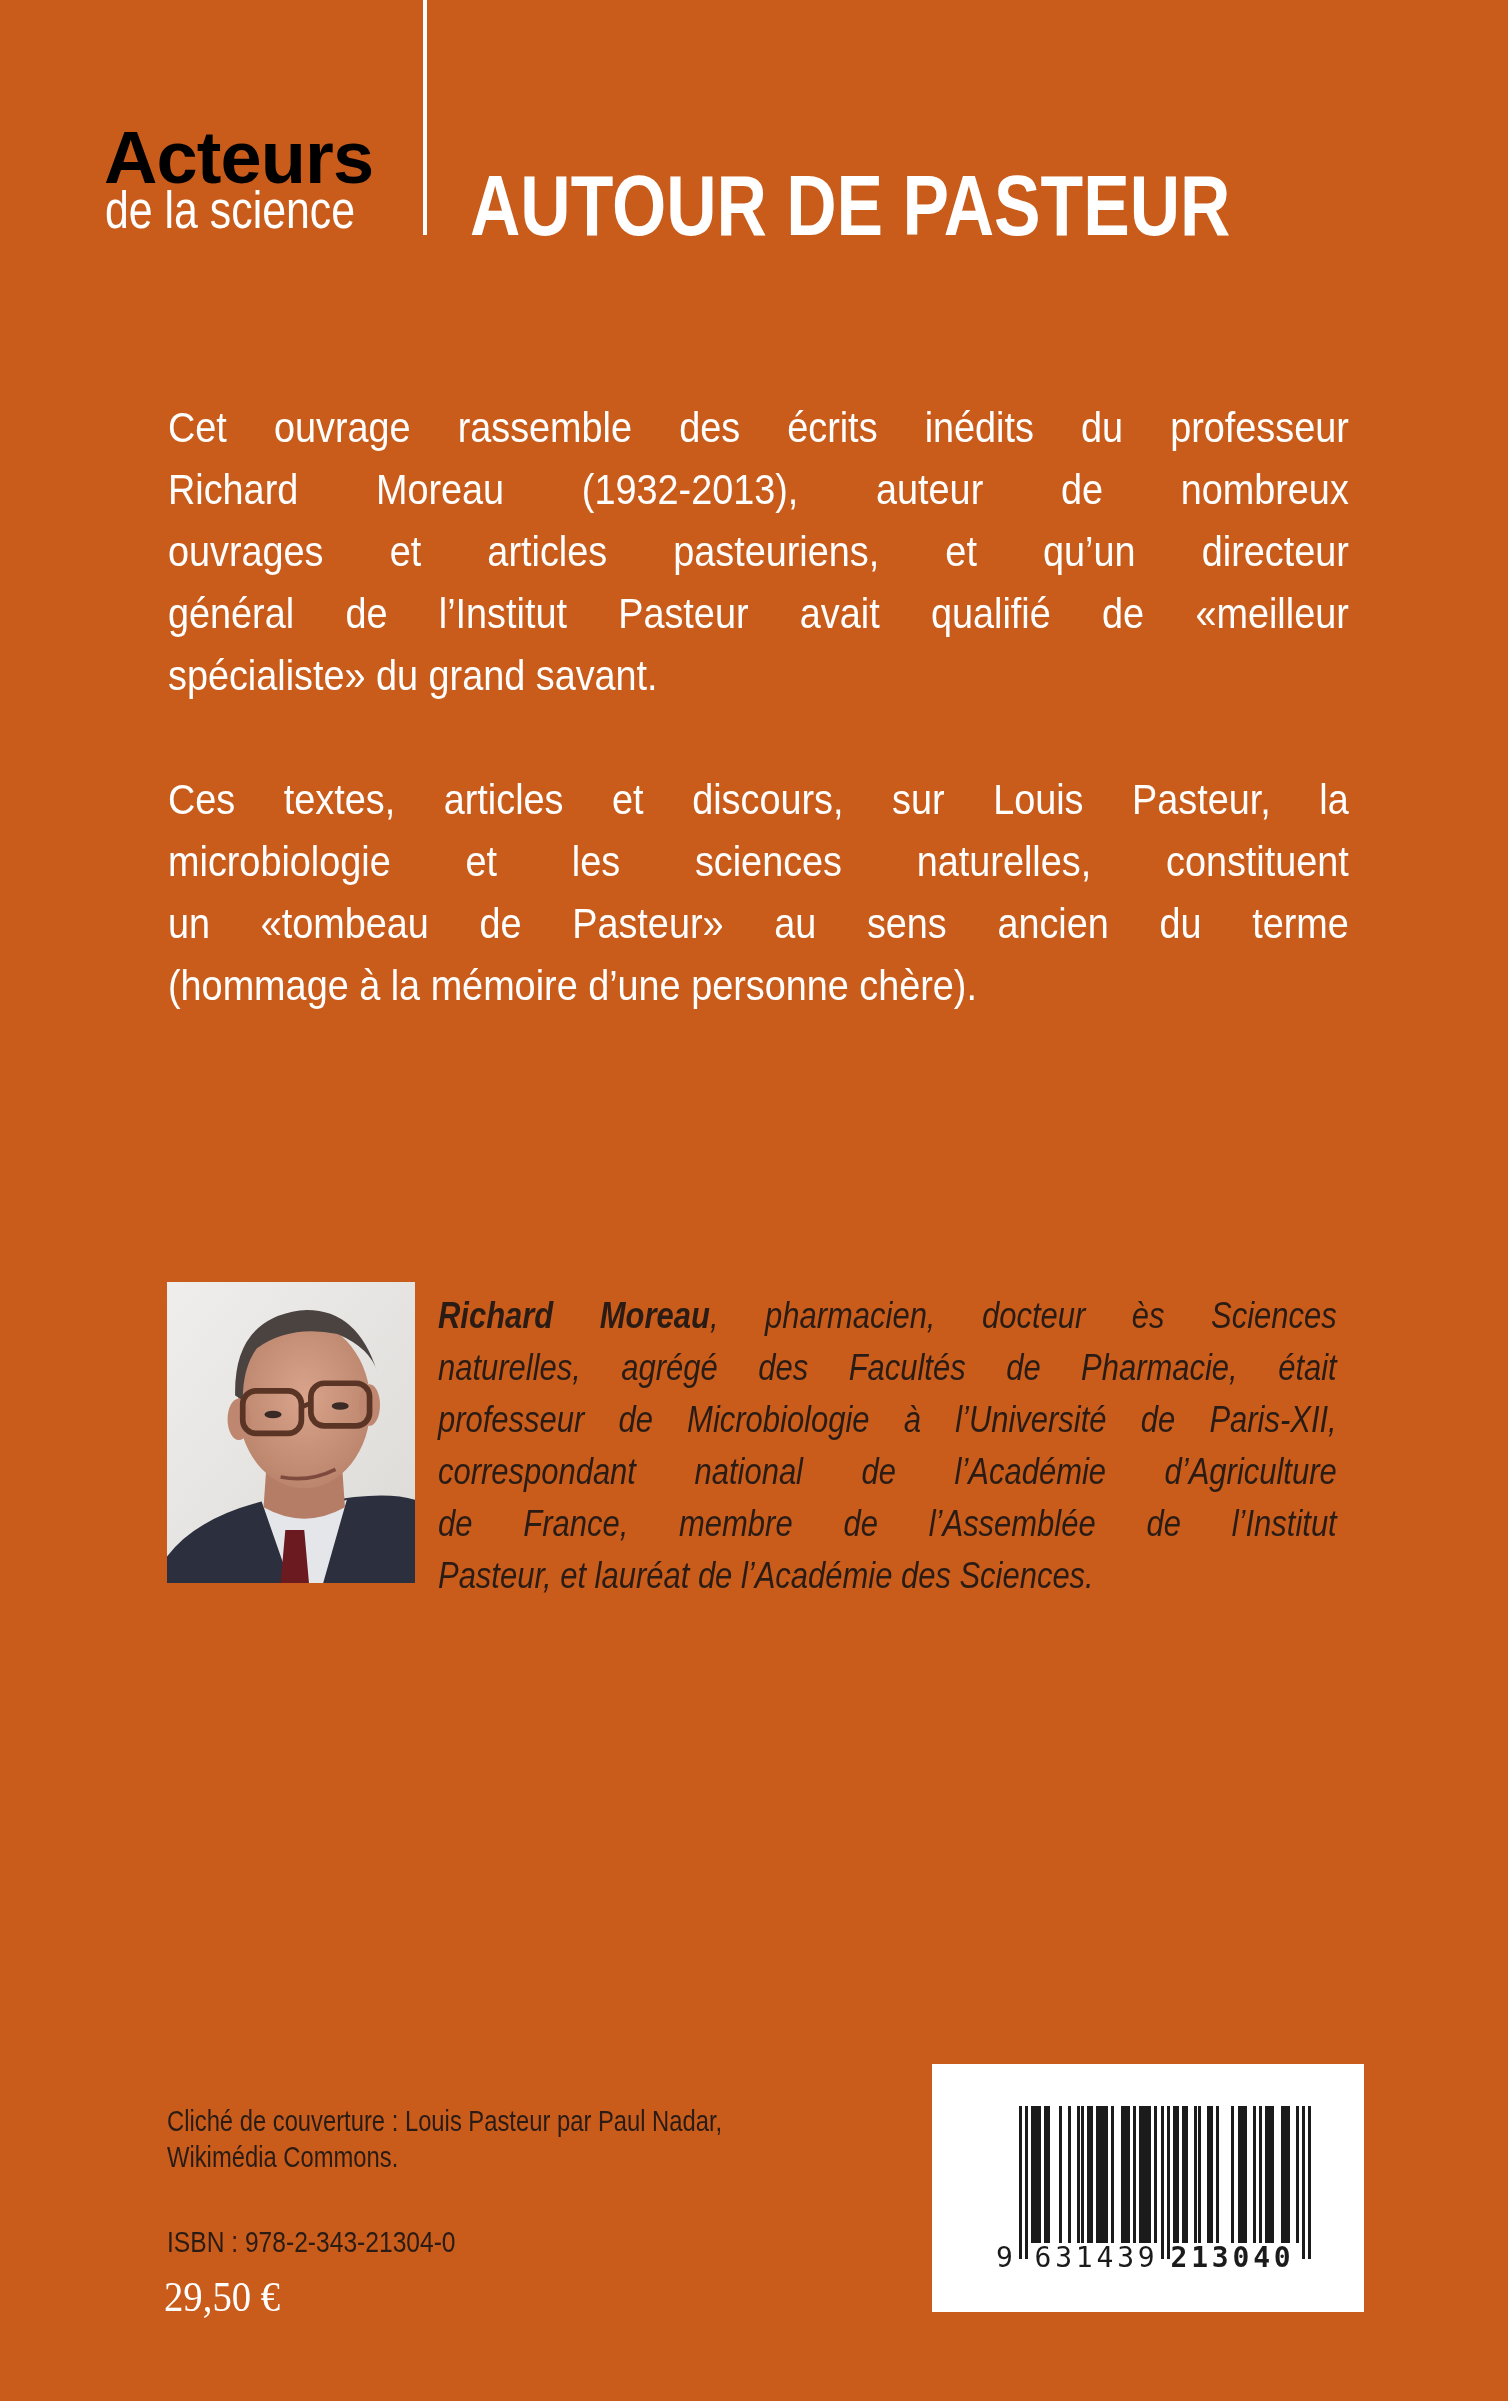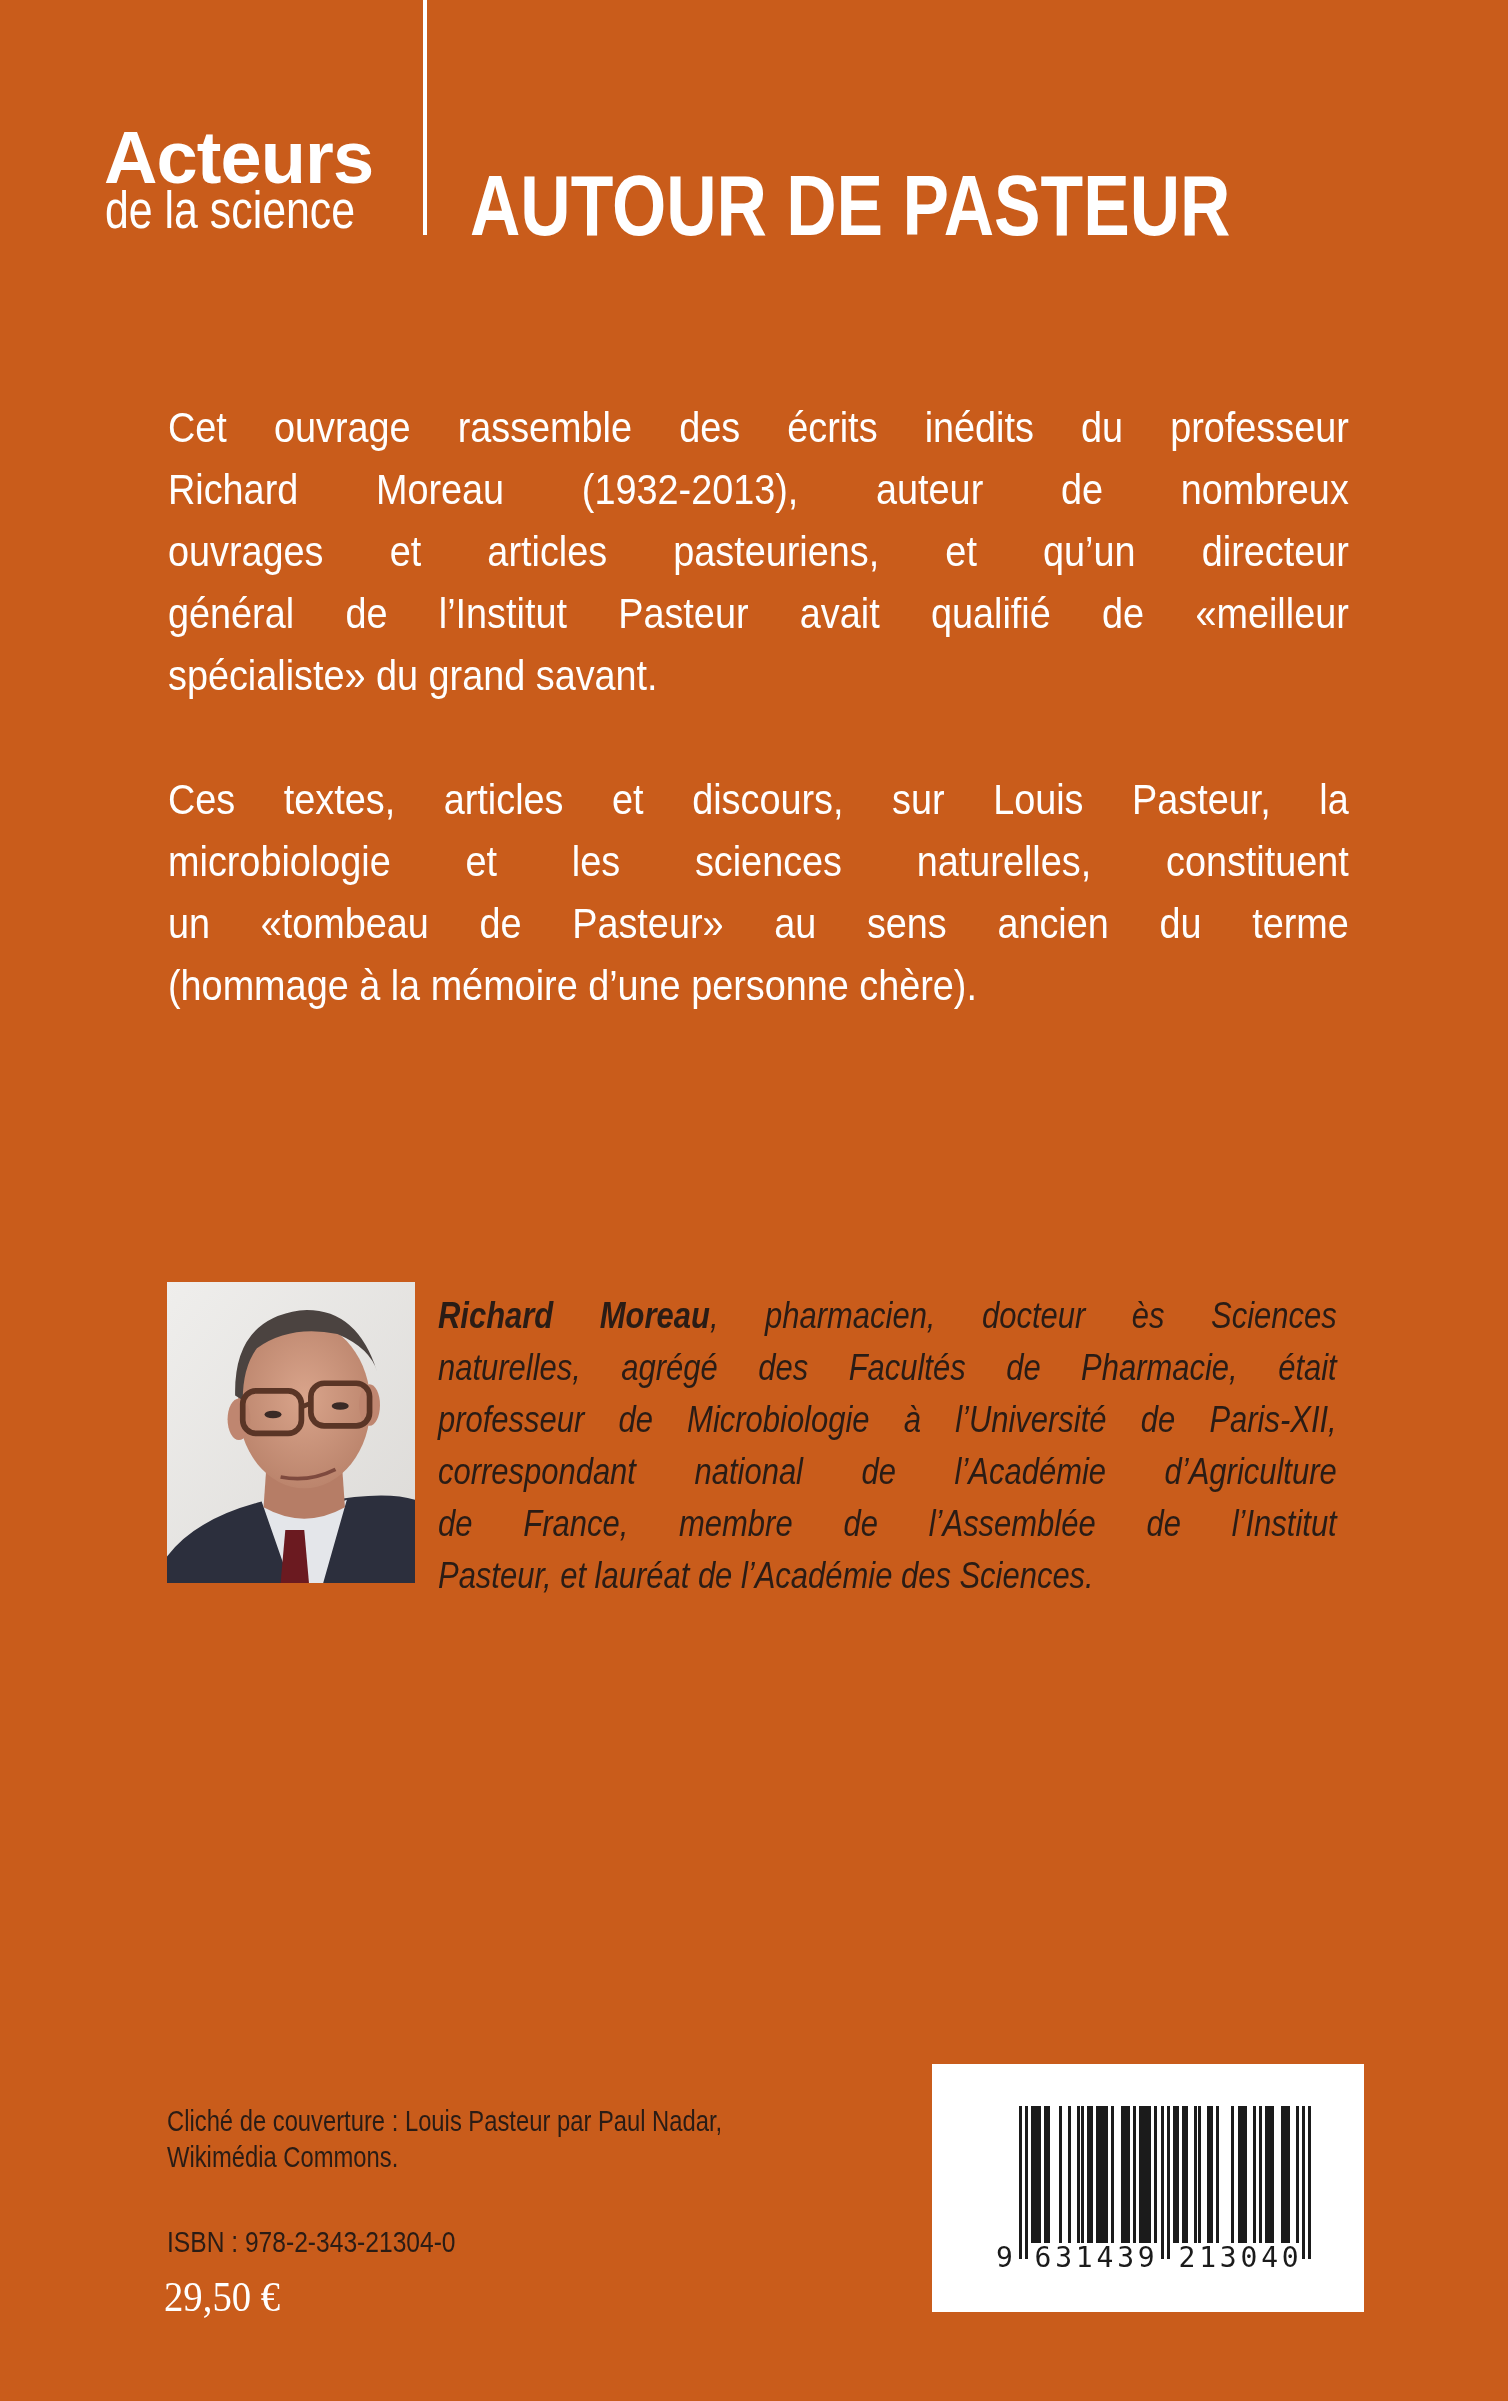--- a/index.html
+++ b/index.html
@@ -4,21 +4,21 @@
 <style>
   html, body { margin: 0; padding: 0; }
   body {
     width: 1508px; height: 2402px; position: relative; overflow: hidden;
     background: #C95C1B;
     font-family: "Liberation Sans", "DejaVu Sans", sans-serif;
   }
   .abs { position: absolute; }
   .vline { left: 423px; top: 0; width: 3.8px; height: 235px; background: #ffffff; }
   .series-main {
-    left: 104px; top: 121px; color: #ffffff; font-weight: bold;
+    left: 104px; top: 121px; color: #000000; font-weight: bold;
     font-size: 74px; line-height: 74px; white-space: nowrap;
     transform-origin: left top; letter-spacing: -0.9px;
   }
   .series-sub {
     left: 105px; top: 182px; color: #fff; font-size: 51px; line-height: 57px;
     white-space: nowrap; transform: scaleX(0.84); transform-origin: left top;
   }
   .title {
     left: 470px; top: 163px; color: #fff; font-weight: bold; font-size: 85px;
     line-height: 85px; white-space: nowrap; transform: scaleX(0.82); transform-origin: left top;
@@ -201,16 +201,16 @@
       <span style="left: 262px; width: 3.3px; height: 137px; background: rgb(27, 27, 27);"></span>
       <span style="left: 265px; width: 3.3px; height: 137px; background: rgb(27, 27, 27);"></span>
       <span style="left: 268px; width: 3.3px; height: 137px; background: rgb(27, 27, 27);"></span>
       <span style="left: 277px; width: 3.3px; height: 137px; background: rgb(27, 27, 27);"></span>
       <span style="left: 283px; width: 3.3px; height: 153px; background: rgb(27, 27, 27);"></span>
       <span style="left: 289px; width: 3.3px; height: 153px; background: rgb(27, 27, 27);"></span>
     </div>
   <div class="digits">
     <span style="left:62px;width:21px;">9</span>
     <span style="left:100px;width:129px;letter-spacing:3.8px;">631439</span>
-    <span style="left:244px;width:129px;letter-spacing:3.8px;">213040</span>
+    <span style="left:236px;width:129px;letter-spacing:3.8px;font-weight:bold;">213040</span>
   </div>
 </div>
 
 
 </body></html>

